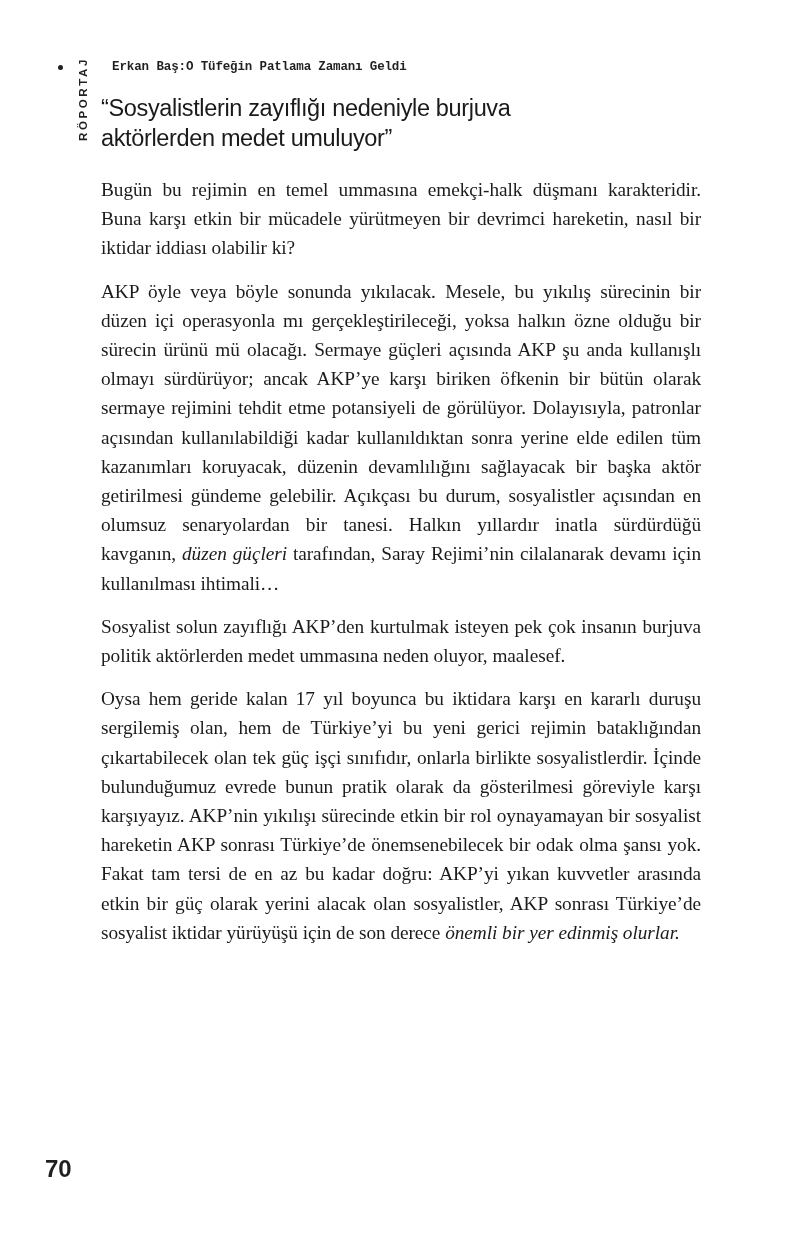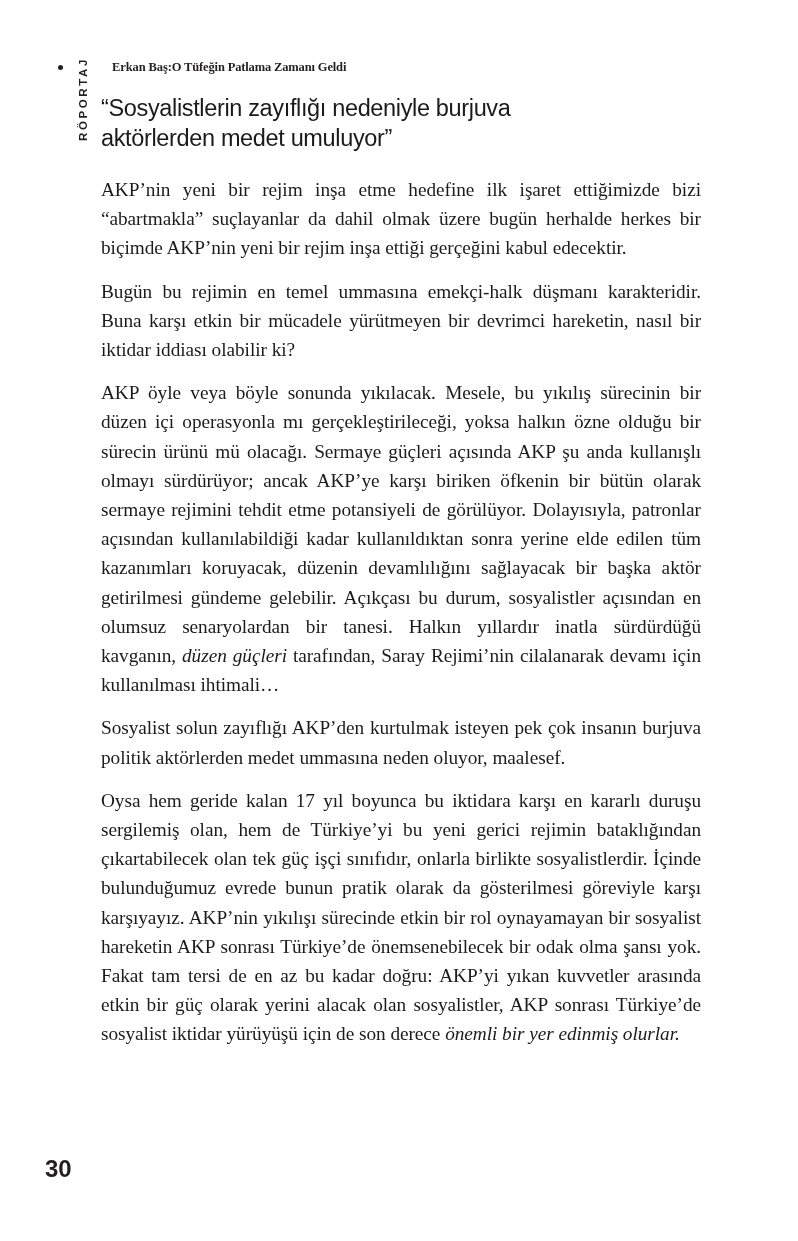--- a/index.html
+++ b/index.html
@@ -35,21 +35,21 @@
   }
   .rh-bullet {
     width: 5px;
     height: 5px;
     border-radius: 50%;
     background: #231f20;
     display: inline-block;
     flex: 0 0 auto;
   }
   .rh-text {
-    font-family: Liberation Serif, serif;
+    font-family: Liberation Mono, monospace;
     font-size: 12.5px;
     letter-spacing: -0.1px;
     color: #231f20;
     padding-left: 40px;
   }
   .rh-author {
     font-weight: 600;
   }
   .rh-title {
     font-weight: 800;
@@ -139,24 +139,23 @@
 
   <div class="section-tab">
     <span>RÖPORTAJ</span>
   </div>
 
   <div class="content">
 
     <h1 class="headline">“Sosyalistlerin zayıflığı nedeniyle burjuva aktörlerden medet umuluyor”</h1>
 
     <div class="body-copy">
-      <p>AKP’nin yeni bir rejim inşa etme hedefine ilk işaret ettiğimizde bizi “abartmakla” suçlayanlar da dahil olmak üzere bugün herhalde herkes bir biçimde AKP’nin yeni bir rejim inşa ettiği gerçeğini kabul edecektir.</p>
       <p>Bugün bu rejimin en temel ummasına emekçi-halk düşmanı karakteridir. Buna karşı etkin bir mücadele yürütmeyen bir devrimci hareketin, nasıl bir iktidar iddiası olabilir ki?</p>
       <p>AKP öyle veya böyle sonunda yıkılacak. Mesele, bu yıkılış sürecinin bir düzen içi operasyonla mı gerçekleştirileceği, yoksa halkın özne olduğu bir sürecin ürünü mü olacağı. Sermaye güçleri açısında AKP şu anda kullanışlı olmayı sürdürüyor; ancak AKP’ye karşı biriken öfkenin bir bütün olarak sermaye rejimini tehdit etme potansiyeli de görülüyor. Dolayısıyla, patronlar açısından kullanılabildiği kadar kullanıldıktan sonra yerine elde edilen tüm kazanımları koruyacak, düzenin devamlılığını sağlayacak bir başka aktör getirilmesi gündeme gelebilir. Açıkçası bu durum, sosyalistler açısından en olumsuz senaryolardan bir tanesi. Halkın yıllardır inatla sürdürdüğü kavganın, <em>düzen güçleri</em> tarafından, Saray Rejimi’nin cilalanarak devamı için kullanılması ihtimali…</p>
       <p>Sosyalist solun zayıflığı AKP’den kurtulmak isteyen pek çok insanın burjuva politik aktörlerden medet ummasına neden oluyor, maalesef.</p>
       <p>Oysa hem geride kalan 17 yıl boyunca bu iktidara karşı en kararlı duruşu sergilemiş olan, hem de Türkiye’yi bu yeni gerici rejimin bataklığından çıkartabilecek olan tek güç işçi sınıfıdır, onlarla birlikte sosyalistlerdir. İçinde bulunduğumuz evrede bunun pratik olarak da gösterilmesi göreviyle karşı karşıyayız. AKP’nin yıkılışı sürecinde etkin bir rol oynayamayan bir sosyalist hareketin AKP sonrası Türkiye’de önemsenebilecek bir odak olma şansı yok. Fakat tam tersi de en az bu kadar doğru: AKP’yi yıkan kuvvetler arasında etkin bir güç olarak yerini alacak olan sosyalistler, AKP sonrası Türkiye’de sosyalist iktidar yürüyüşü için de son derece <em>önemli bir yer edinmiş olurlar.</em></p>
     </div>
 
   </div>
 
-  <div class="folio">30</div>
+  <div class="folio">70</div>
 
 </div>
 
 </body></html>

